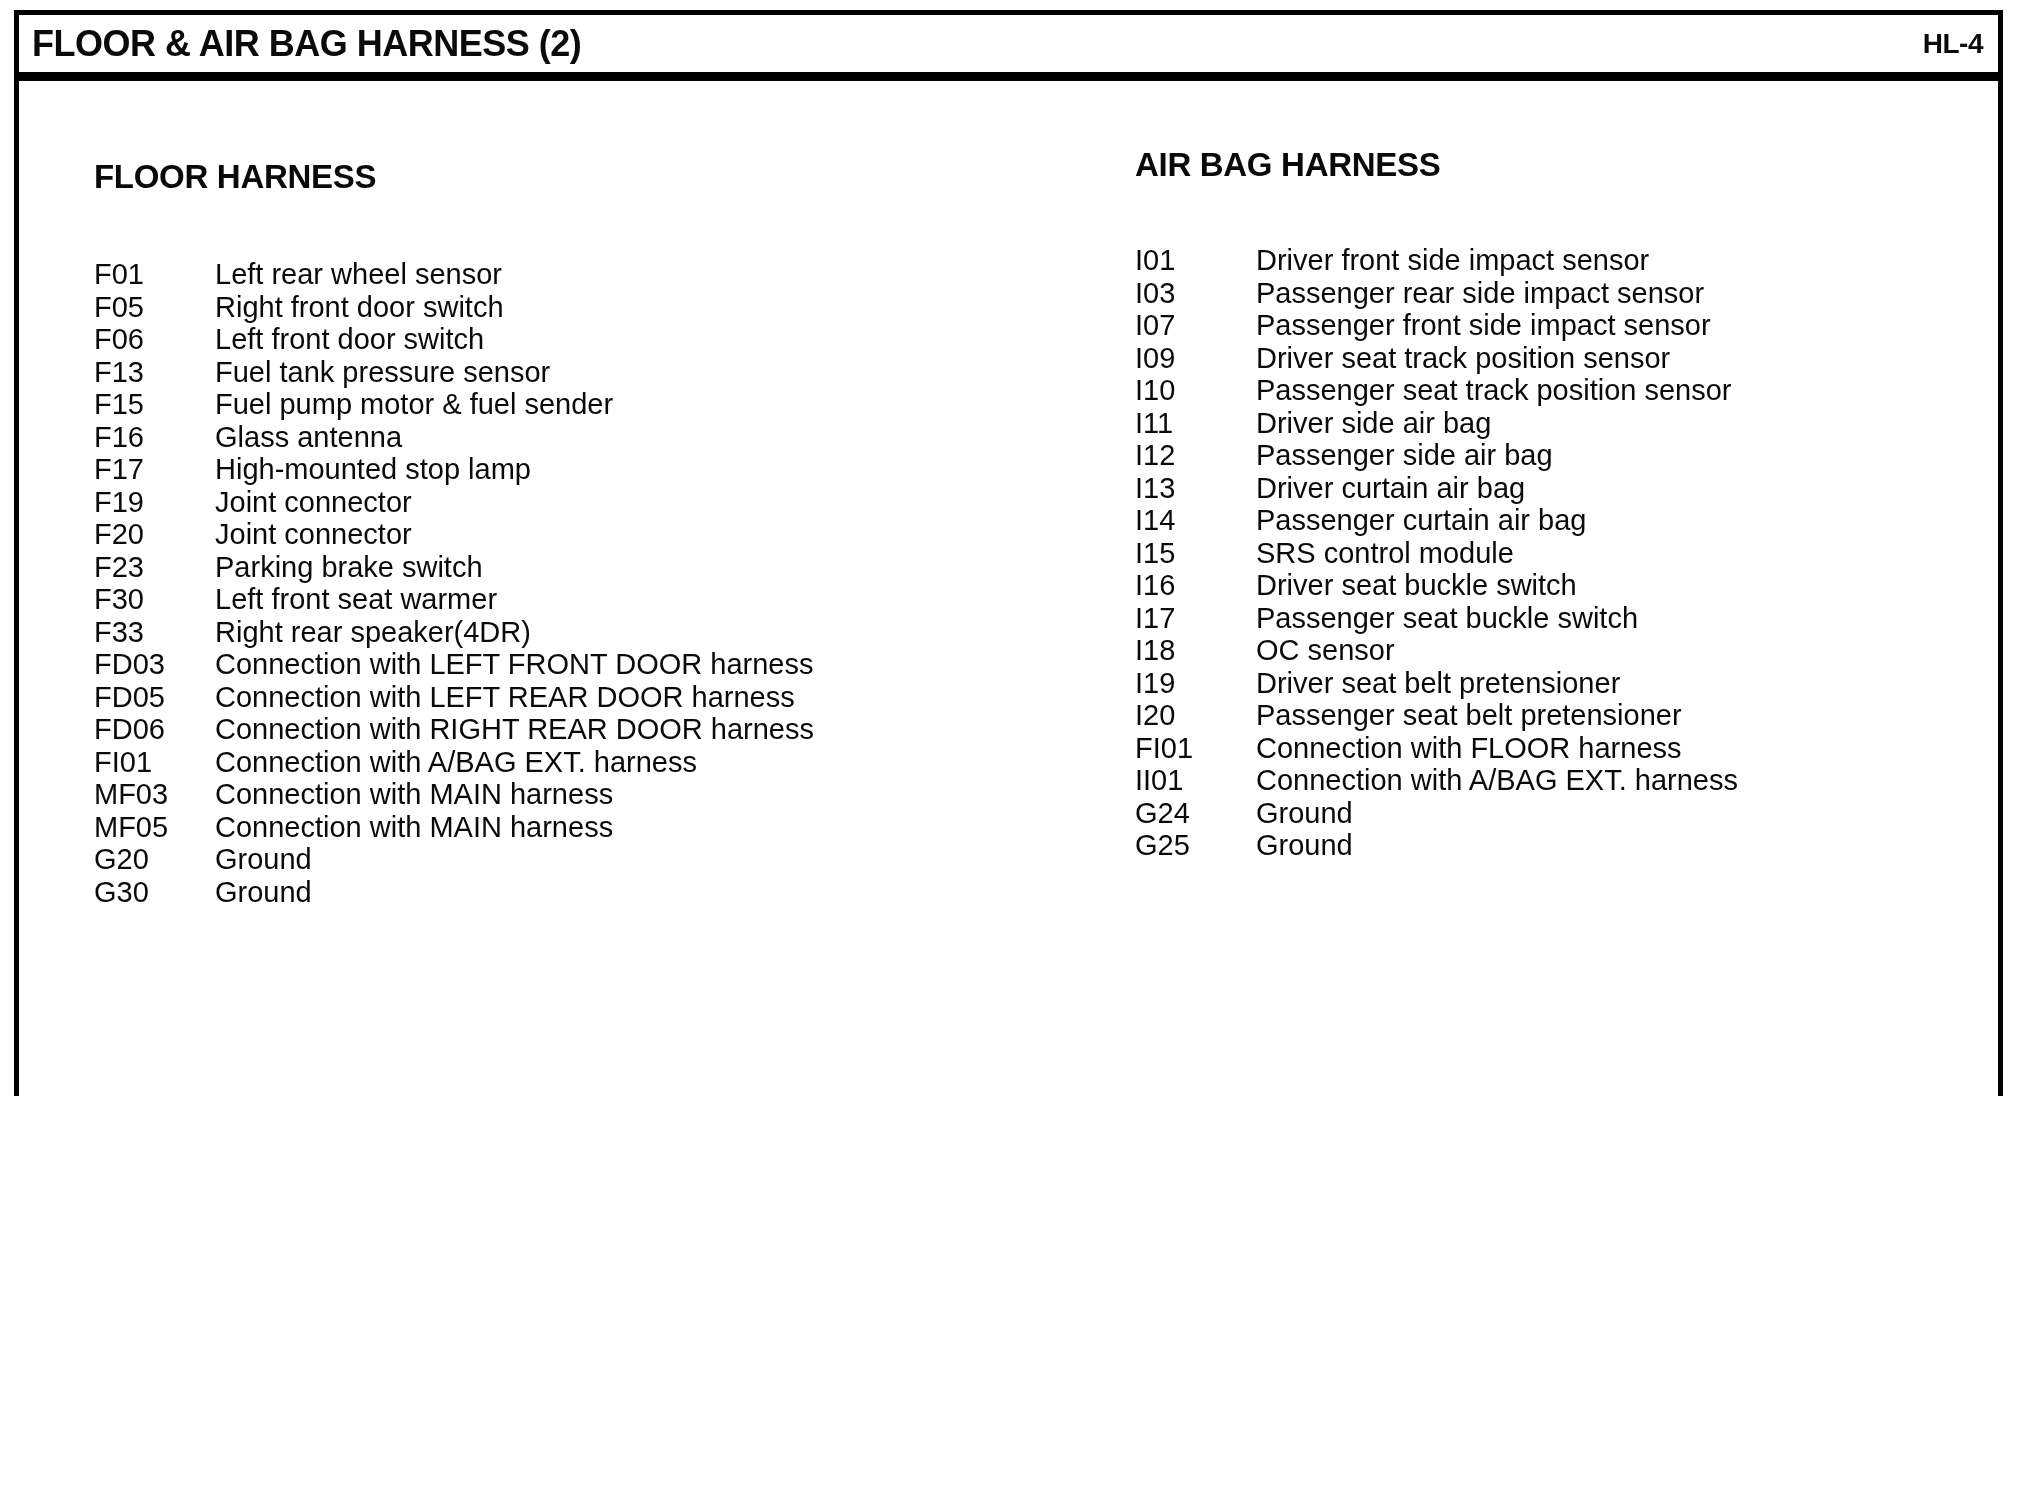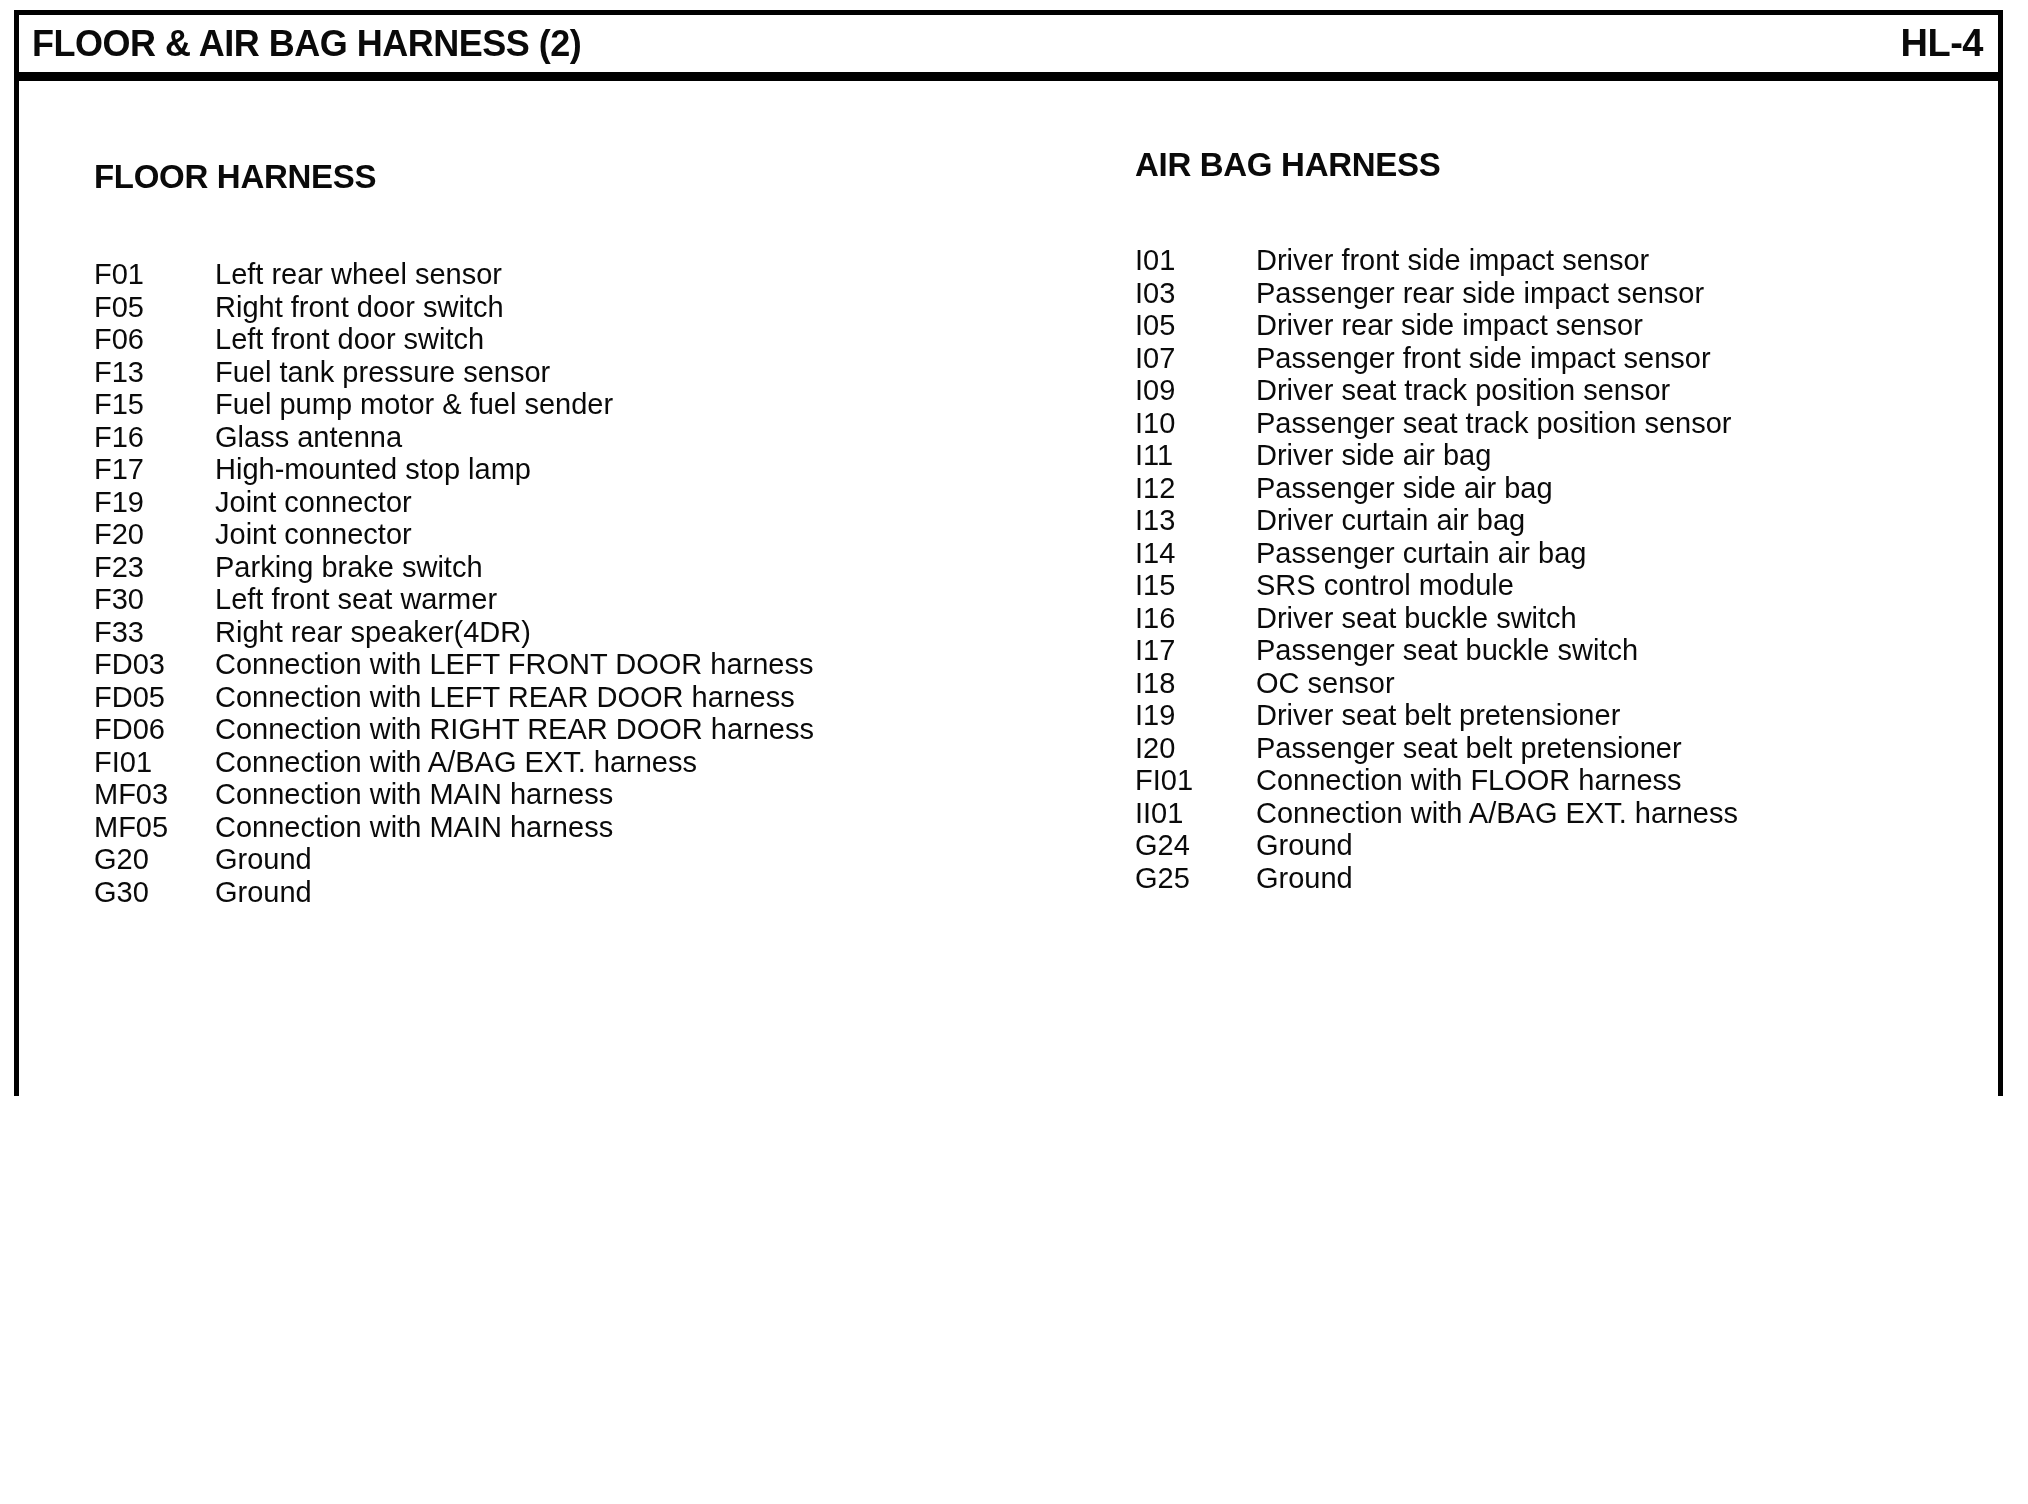--- a/index.html
+++ b/index.html
@@ -37,21 +37,21 @@
     padding: 0 15px 0 13px;
     box-sizing: content-box;
   }
   .page-title {
     font-size: 36px;
     font-weight: bold;
     letter-spacing: -0.5px;
     white-space: nowrap;
   }
   .page-code {
-    font-size: 38px;
+    font-size: 28px;
     font-weight: bold;
     letter-spacing: -0.5px;
     white-space: nowrap;
   }
   
   .section {
     position: absolute;
   }
   .section-floor {
     left: 75px;
@@ -134,21 +134,20 @@
           <div class="row"><span class="code">G20</span><span class="desc">Ground</span></div>
           <div class="row"><span class="code">G30</span><span class="desc">Ground</span></div>
         </div>
     </section>
 
     <section class="section section-airbag">
       <h2 class="section-heading">AIR BAG HARNESS</h2>
       <div class="conn-list">
           <div class="row"><span class="code">I01</span><span class="desc">Driver front side impact sensor</span></div>
           <div class="row"><span class="code">I03</span><span class="desc">Passenger rear side impact sensor</span></div>
-          <div class="row"><span class="code">I05</span><span class="desc">Driver rear side impact sensor</span></div>
           <div class="row"><span class="code">I07</span><span class="desc">Passenger front side impact sensor</span></div>
           <div class="row"><span class="code">I09</span><span class="desc">Driver seat track position sensor</span></div>
           <div class="row"><span class="code">I10</span><span class="desc">Passenger seat track position sensor</span></div>
           <div class="row"><span class="code">I11</span><span class="desc">Driver side air bag</span></div>
           <div class="row"><span class="code">I12</span><span class="desc">Passenger side air bag</span></div>
           <div class="row"><span class="code">I13</span><span class="desc">Driver curtain air bag</span></div>
           <div class="row"><span class="code">I14</span><span class="desc">Passenger curtain air bag</span></div>
           <div class="row"><span class="code">I15</span><span class="desc">SRS control module</span></div>
           <div class="row"><span class="code">I16</span><span class="desc">Driver seat buckle switch</span></div>
           <div class="row"><span class="code">I17</span><span class="desc">Passenger seat buckle switch</span></div>

